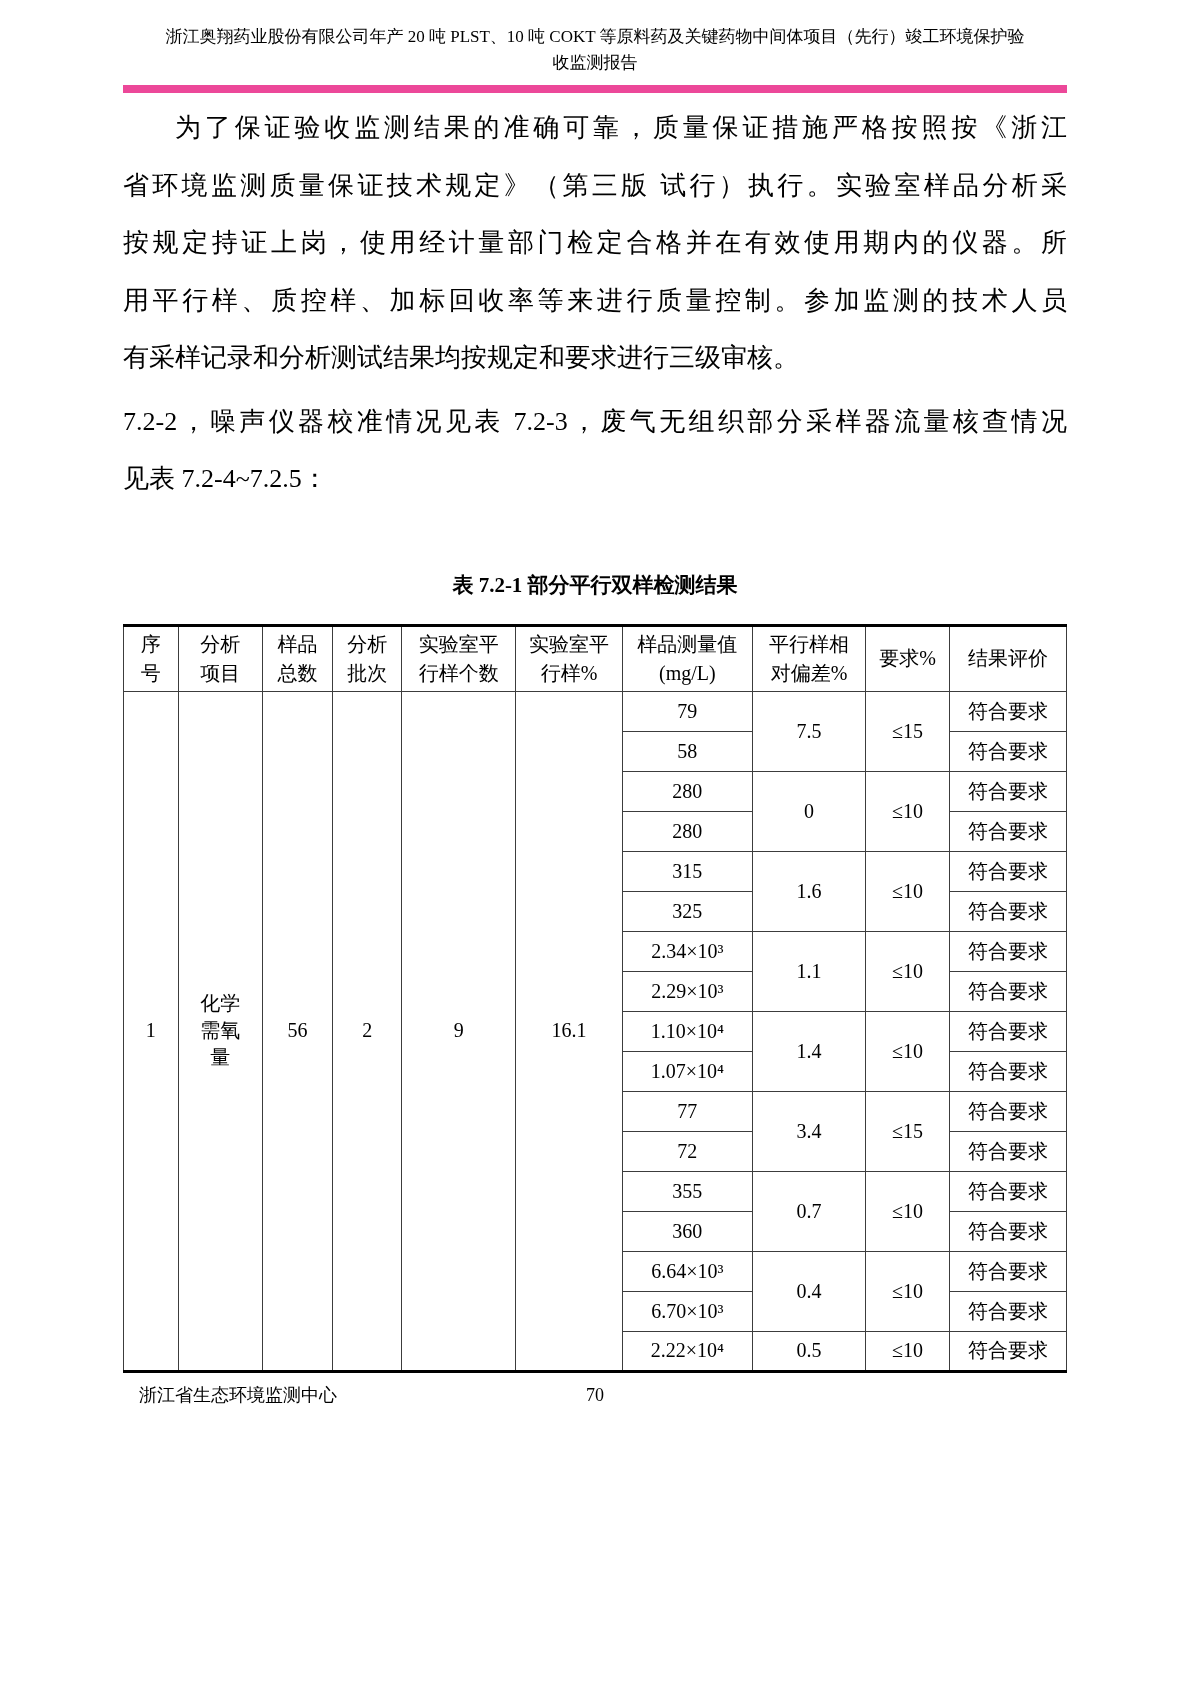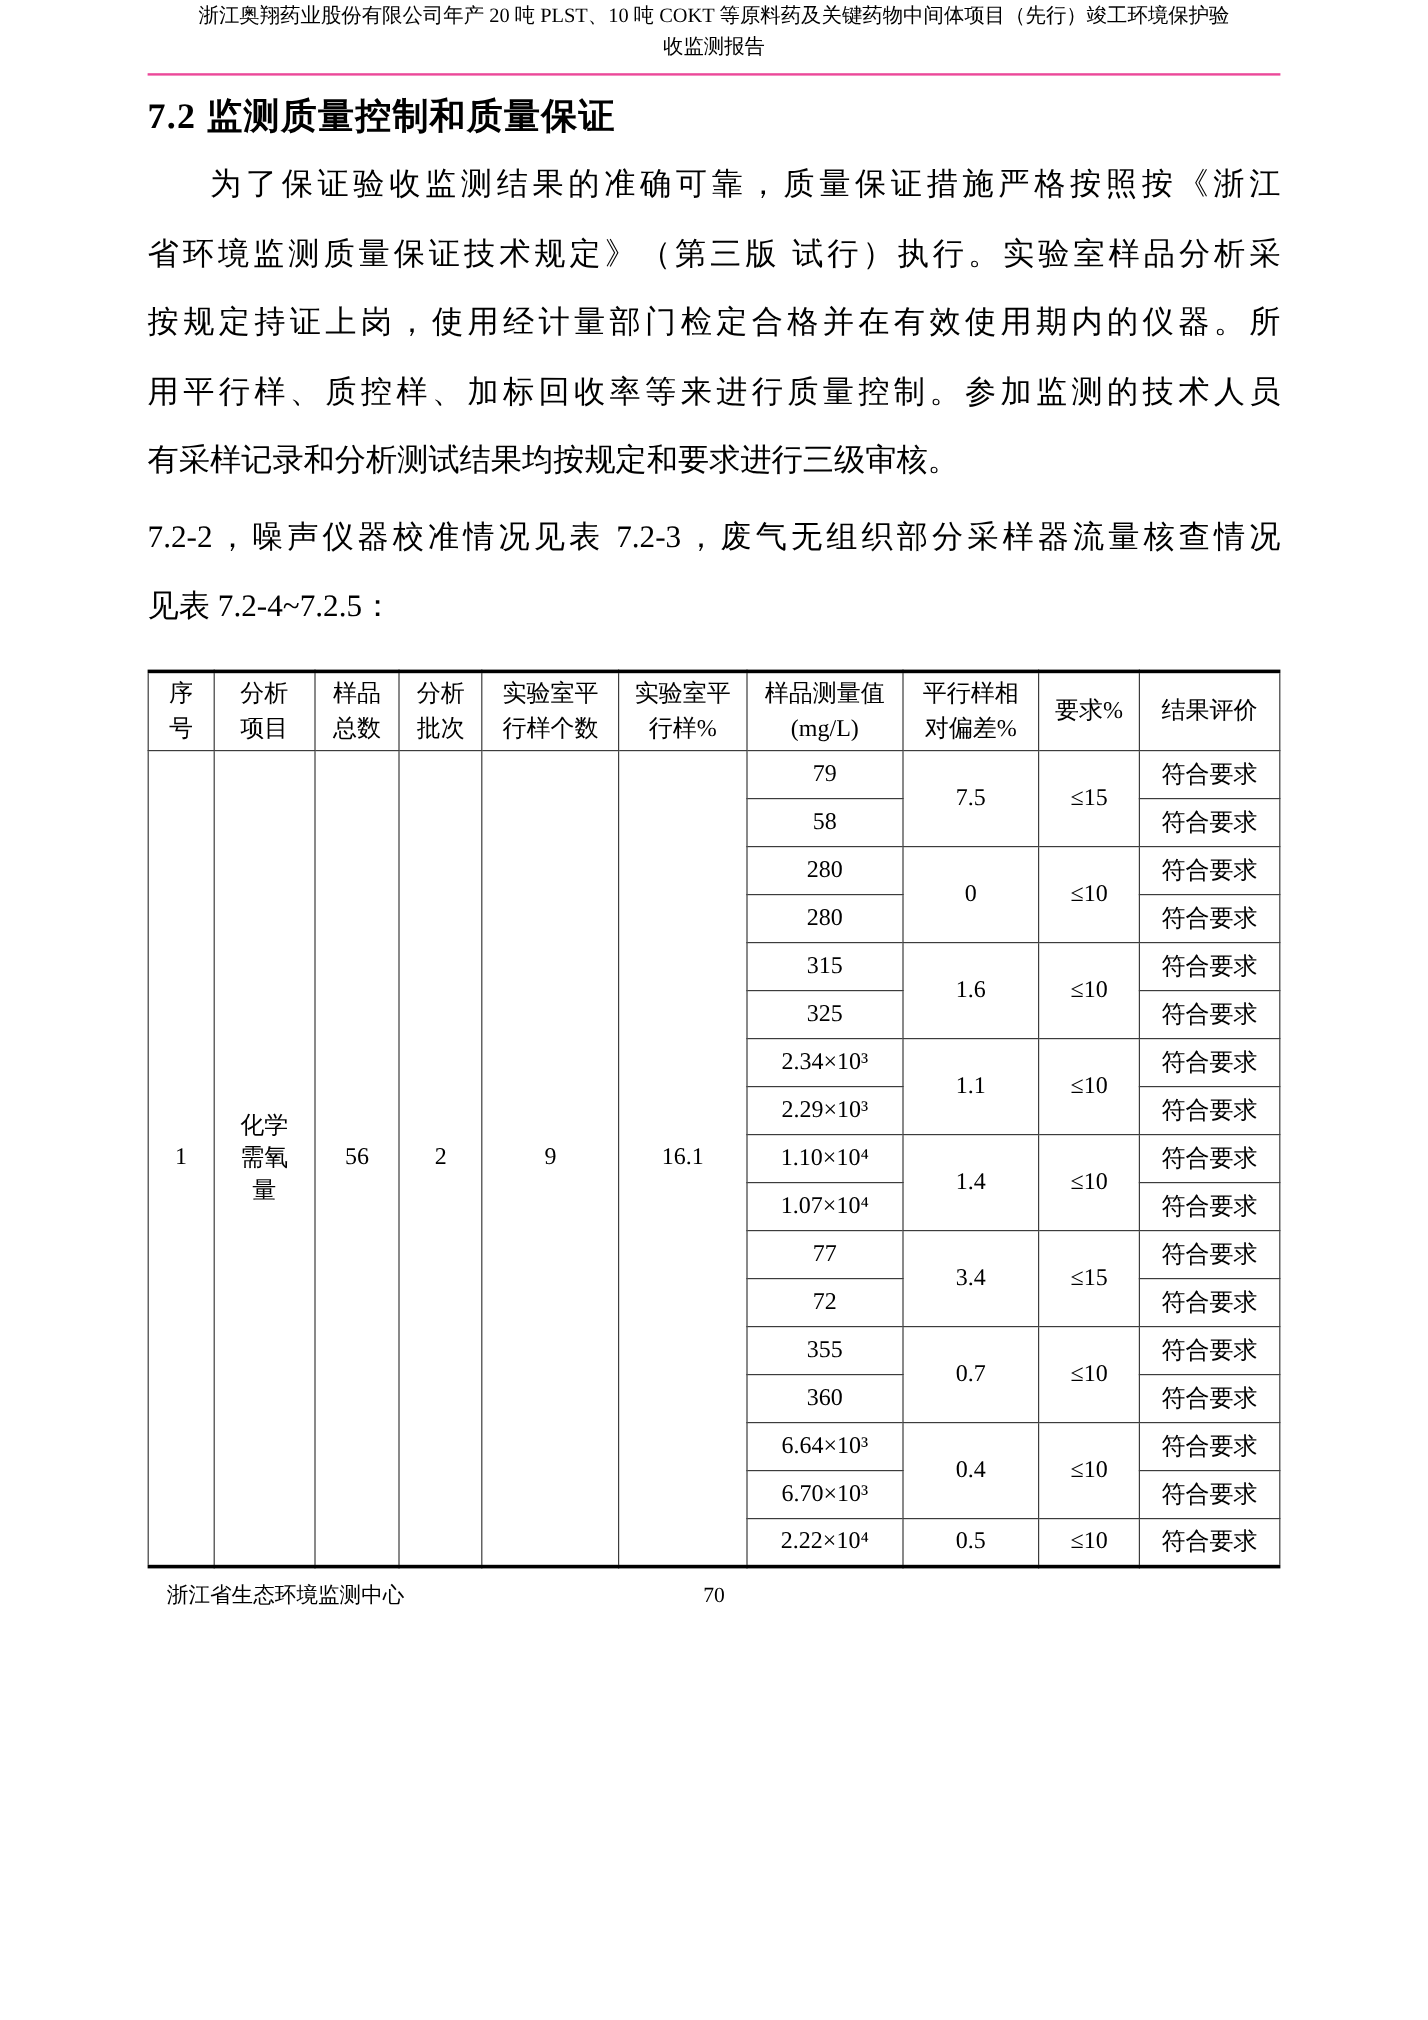--- a/index.html
+++ b/index.html
@@ -10,24 +10,25 @@
     margin: 0 auto;
     font-family: "Liberation Serif", "DejaVu Serif", serif;
     color: #000;
     overflow: hidden;
   }
   .content { margin: 0 123px; width: 944px; }
 
   
   .page-header {
     padding-bottom: 9px;
-    border-bottom: 2px solid #ec4899;
+    border-bottom: 8px solid #ec4899;
     text-align: center;
     font-size: 17px;
     line-height: 26px;
+    margin-top: 24px;
   }
 
   
   .section-title {
     margin-top: 14px;
     font-size: 30px;
     font-weight: bold;
     line-height: 42px;
     letter-spacing: 1px;
   }
@@ -86,35 +87,35 @@
 <body>
 
 <div class="page">
   <div class="content">
 
     <div class="page-header">
       <div>浙江奥翔药业股份有限公司年产 20 吨 PLST、10 吨 COKT 等原料药及关键药物中间体项目（先行）竣工环境保护验</div>
       <div>收监测报告</div>
     </div>
 
-    <div class="section-title">7.2 监测质量控制和质量保证</div>
 
     <div class="paragraph">
       <div class="pline first">为了保证验收监测结果的准确可靠，质量保证措施严格按照按《浙江</div>
       <div class="pline">省环境监测质量保证技术规定》（第三版 试行）执行。实验室样品分析采</div>
       <div class="pline">按规定持证上岗，使用经计量部门检定合格并在有效使用期内的仪器。所</div>
       <div class="pline">用平行样、质控样、加标回收率等来进行质量控制。参加监测的技术人员</div>
       <div class="pline last">有采样记录和分析测试结果均按规定和要求进行三级审核。</div>
     </div>
 
     <div class="paragraph">
       <div class="pline">7.2-2，噪声仪器校准情况见表 7.2-3，废气无组织部分采样器流量核查情况</div>
       <div class="pline last">见表 7.2-4~7.2.5：</div>
     </div>
 
+    <div class="table-caption">表 7.2-1  部分平行双样检测结果</div>
 
     <table class="qc-table">
       <colgroup>
         <col style="width:5.8%">
           <col style="width:8.9%">
           <col style="width:7.5%">
           <col style="width:7.3%">
         <col style="width:12.1%">
           <col style="width:11.3%">
           <col style="width:13.8%">

